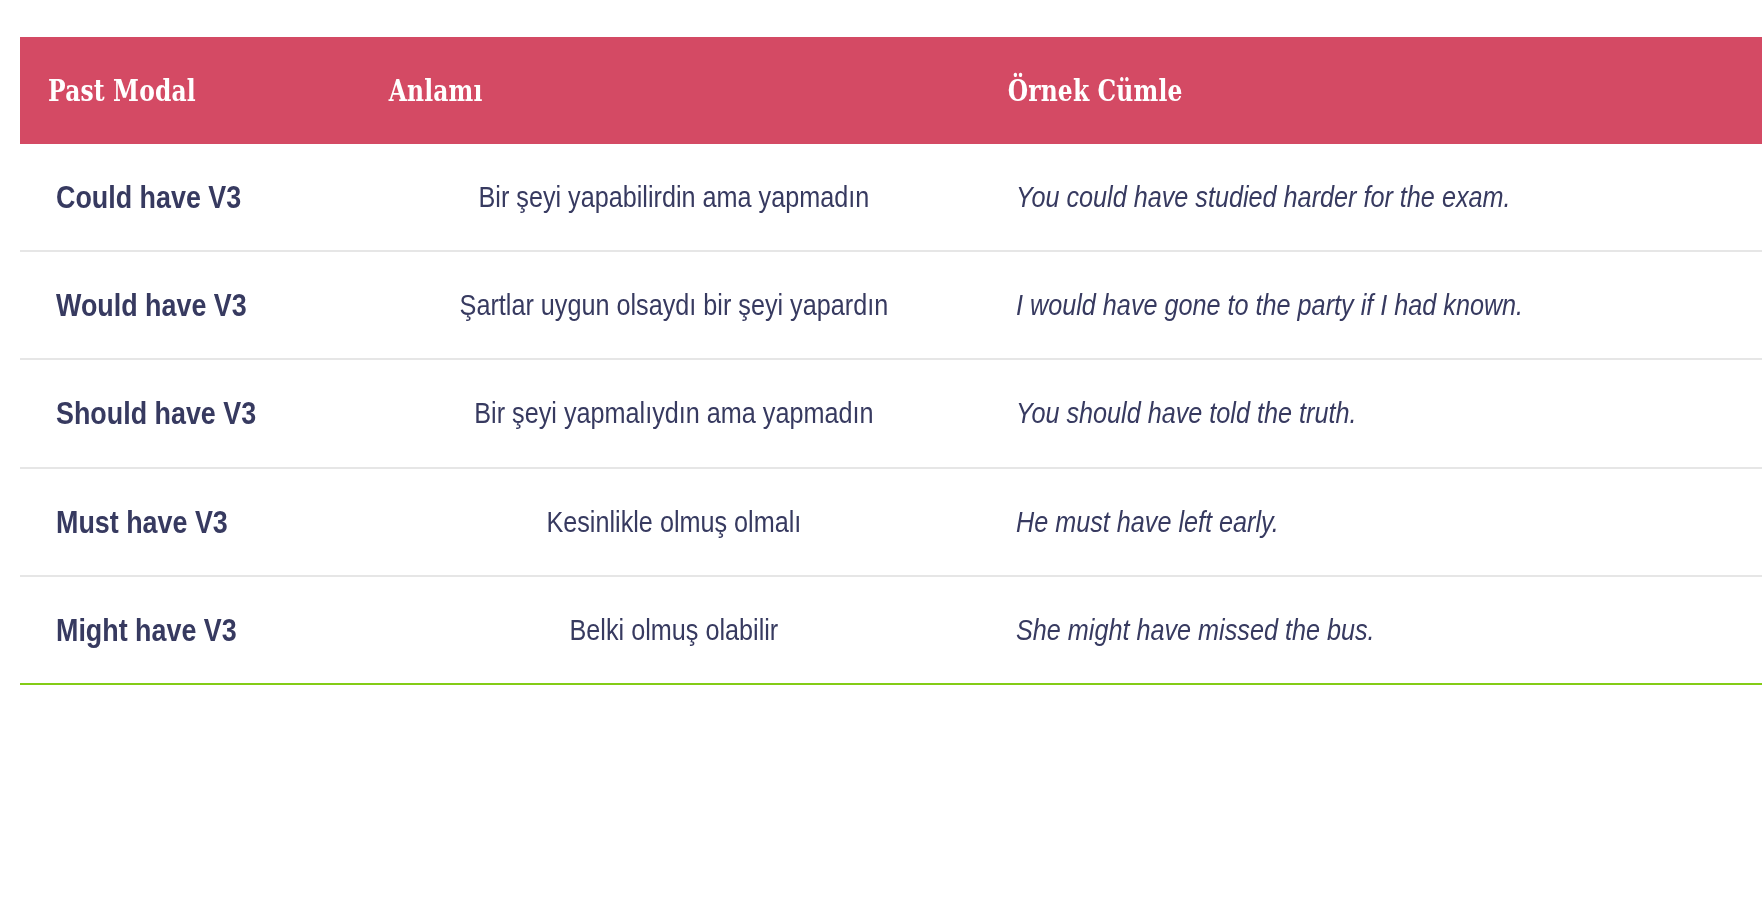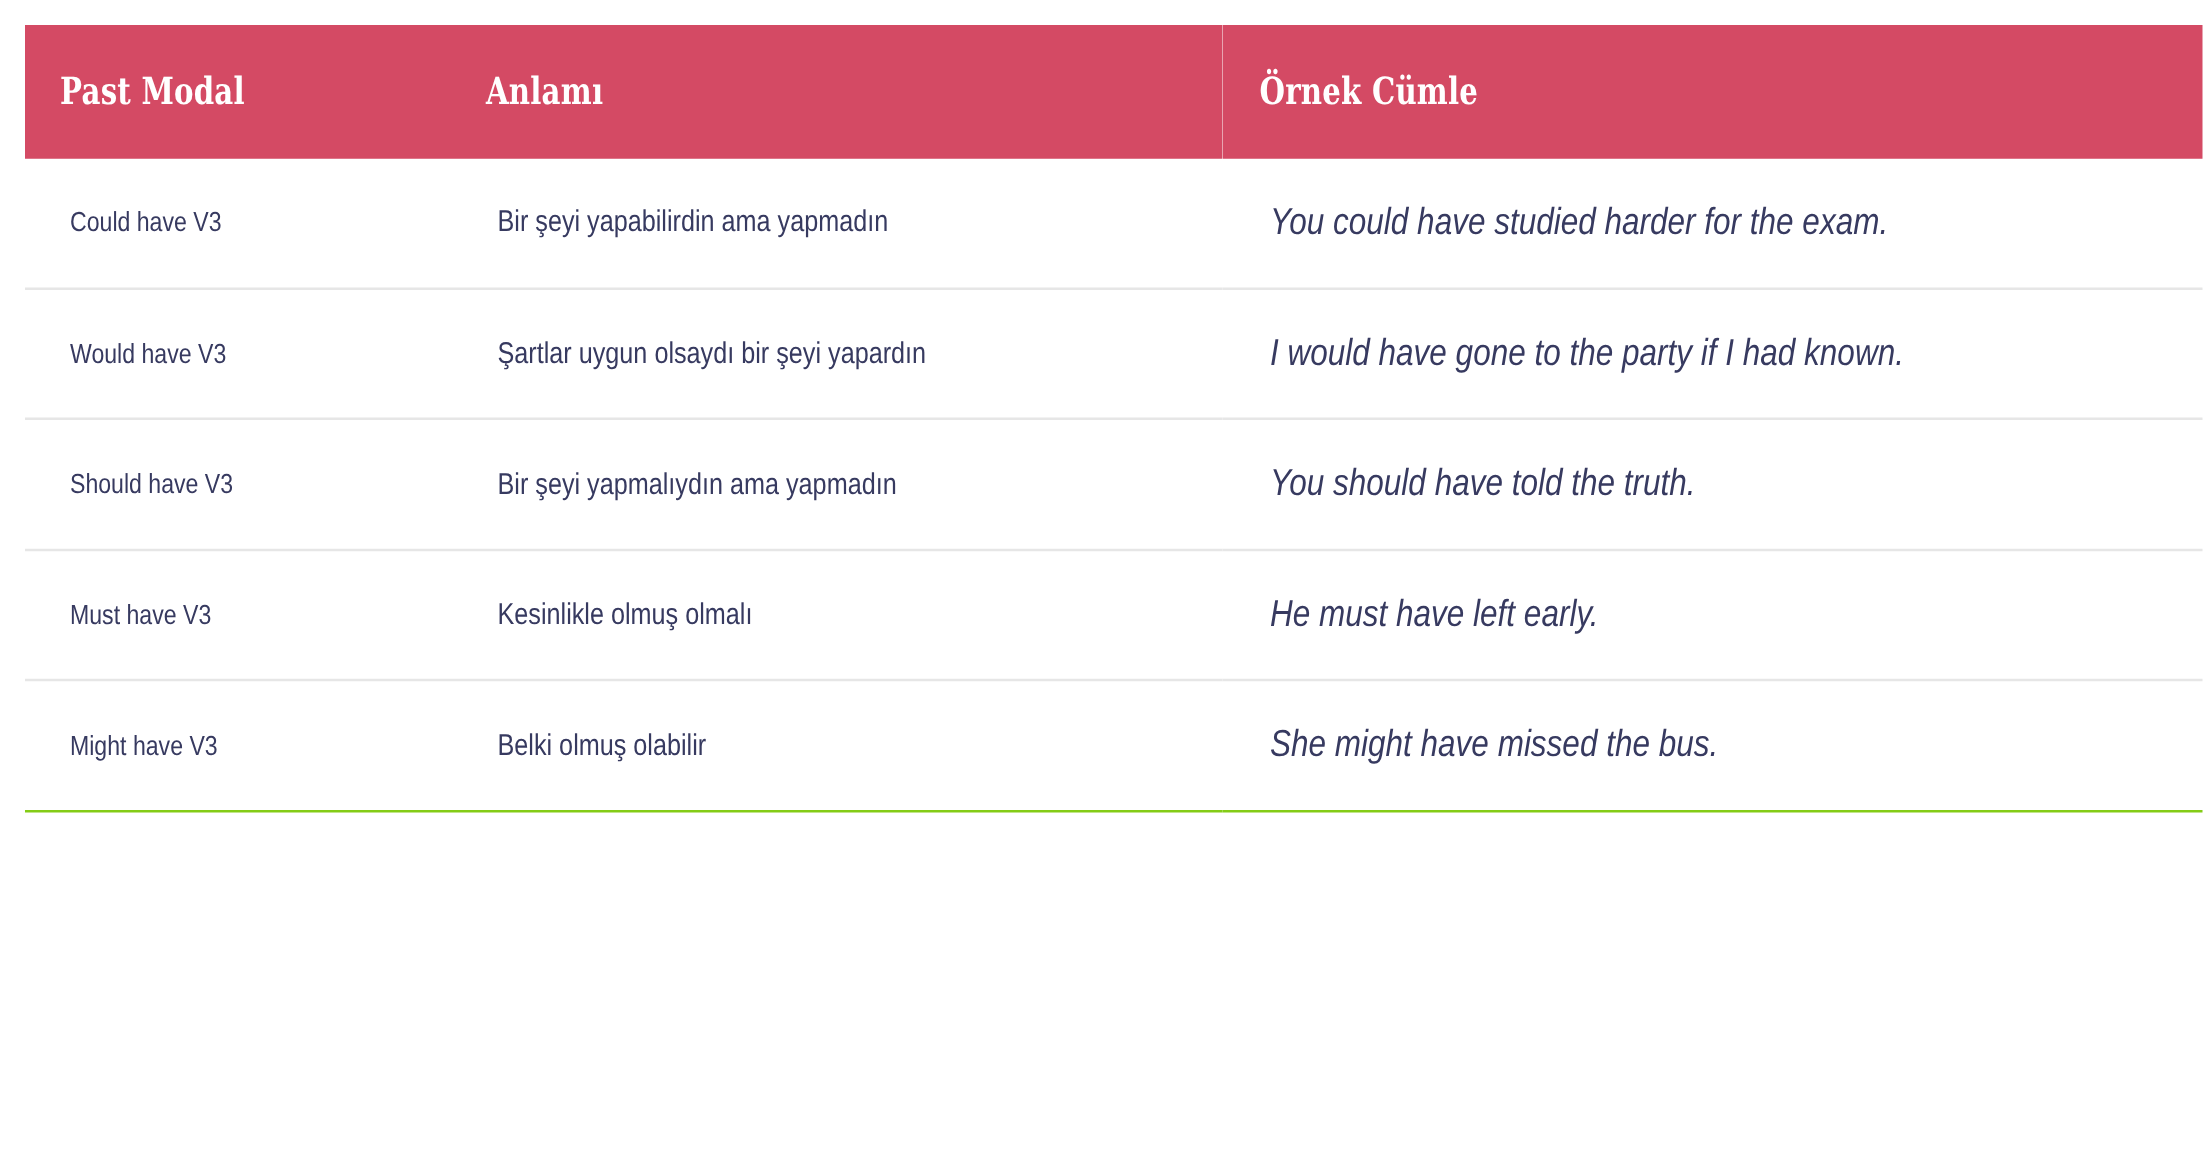--- a/index.html
+++ b/index.html
@@ -9,21 +9,21 @@
   }
   body {
     width: 1762px;
     height: 924px;
     overflow: hidden;
     font-family: "Liberation Sans", sans-serif;
   }
 
   .table-wrap {
     box-sizing: border-box;
-    padding: 20px 14px 0 20px;
+    padding: 37px 14px 0 20px;
   }
 
   table.modal-table {
     width: 1728px;
     border-collapse: collapse;
     table-layout: fixed;
   }
 
   
   thead tr {
@@ -55,31 +55,32 @@
   tbody td {
     vertical-align: middle;
     border-bottom: 2px solid #e6e6e6;
     color: #373a60;
     padding: 24px 0;
   }
   tbody tr td:first-child { padding-left: 36px; }
 
   td.c-modal {
     width: 300px;
-    font-weight: 400;
-    font-size: 22px;
+    font-weight: 700;
+    font-size: 32px;
     line-height: 1.82;
     padding-right: 28px;
   }
   td.c-meaning {
     width: 580px;
-    font-size: 24px;
+    font-size: 30px;
     line-height: 1.82;
     padding-left: 42px;
     padding-right: 28px;
+    text-align: center;
   }
   td.c-example {
     width: 848px;
     font-size: 30px;
     font-style: italic;
     line-height: 1.82;
     padding-left: 38px;
     padding-right: 20px;
   }
 

